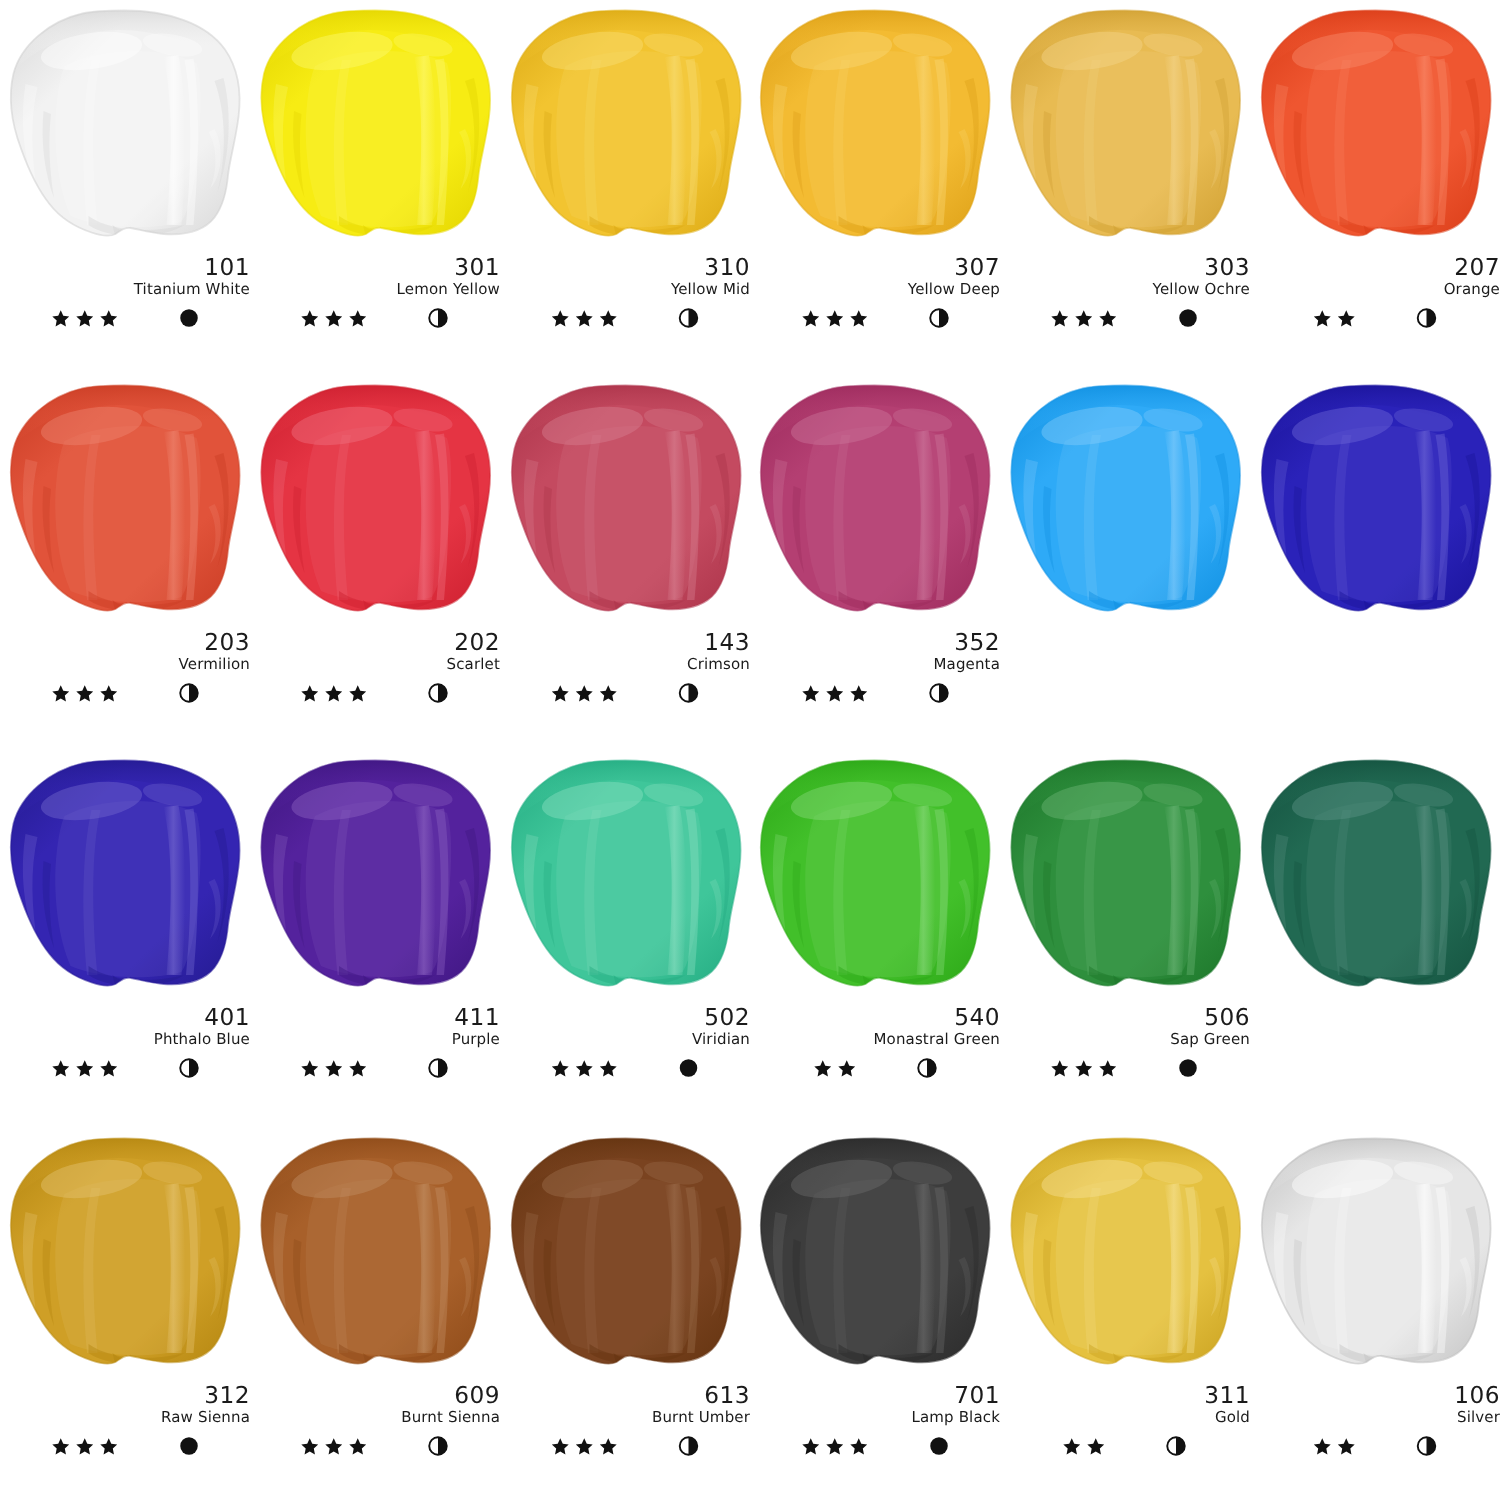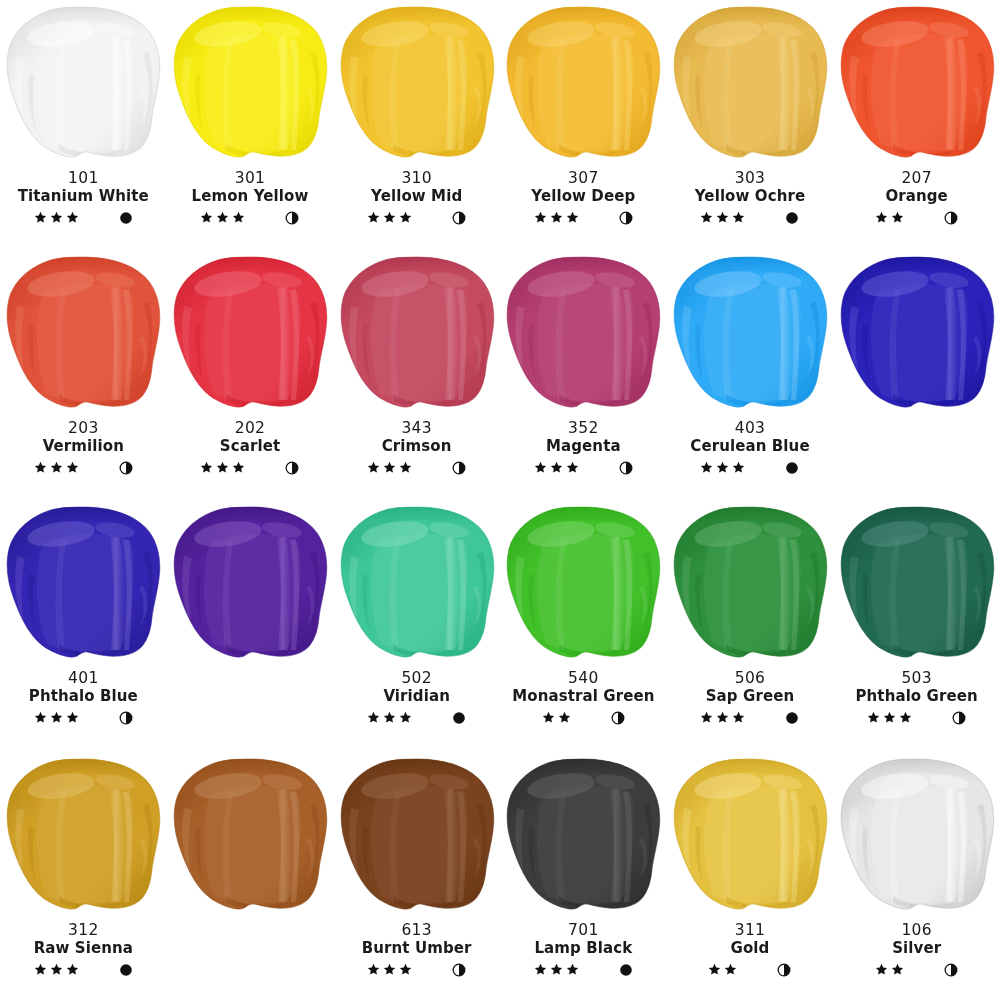--- a/index.html
+++ b/index.html
@@ -46,35 +46,34 @@
     position: relative;
   }
   .blob svg {
     display: block;
     width: 160px;
     height: 158px;
   }
 
   .labels {
     width: 100%;
-    text-align: center;
+    text-align: right;
     color: #1b1b1b;
     line-height: 1.18;
   }
 
   .code {
     font-size: 15.5px;
     letter-spacing: 0.3px;
   }
   .name {
-    font-size: 15px;
+    font-size: 10px;
     letter-spacing: 0.1px;
     margin-top: 1px;
     white-space: nowrap;
-    font-weight: bold;
   }
 
   .marks {
     margin-top: 3px;
     display: flex;
     align-items: center;
     justify-content: center;
     height: 18px;
   }
   .stars {
@@ -697,21 +696,21 @@
               <path d="M56,140 C70,150 96,152 120,146 C104,156 70,156 56,146 Z" fill="#ab3349" opacity="0.45"></path>
               <path d="M72,146 C76,150 80,150 84,147 L84,154 L74,154 Z" fill="#ab3349" opacity="0.5"></path>
               <ellipse cx="58" cy="30" rx="34" ry="12" fill="#d87f90" opacity="0.45" transform="rotate(-8 58 30)"></ellipse>
               <ellipse cx="112" cy="26" rx="20" ry="7" fill="#d87f90" opacity="0.35" transform="rotate(10 112 26)"></ellipse>
             </g>
             <path d="M80,3 C108,3 134,11 147,29 C156,42 158,58 156,74 C154,90 150,103 149,113 C148,124 146,133 140,141 C133,150 120,153 106,152 C96,151 90,149 84,148 C80,147 77,150 74,152 C70,154 64,153 58,151 C46,147 37,141 30,132 C22,122 16,109 11,95 C5,79 2,62 6,45 C11,26 30,10 52,5 C61,3 71,3 80,3 Z" fill="none" stroke="#b13850" stroke-width="1.2" opacity="0.55"></path>
           </svg>
         </div>
     </div>
     <div class="labels">
-      <div class="code">343</div>
+      <div class="code">143</div>
       <div class="name">Crimson</div>
       <div class="marks">
         <div class="stars">
             <svg class="star" viewBox="0 0 24 24">
               <path fill="#111111" d="M12 1.6l3.1 6.7 7.3.9-5.4 5 1.4 7.2L12 17.9 5.6 21.4 7 14.2l-5.4-5 7.3-.9z"></path>
             </svg>
             <svg class="star" viewBox="0 0 24 24">
               <path fill="#111111" d="M12 1.6l3.1 6.7 7.3.9-5.4 5 1.4 7.2L12 17.9 5.6 21.4 7 14.2l-5.4-5 7.3-.9z"></path>
             </svg>
             <svg class="star" viewBox="0 0 24 24">
@@ -836,43 +835,20 @@
               <path d="M136,84 C142,94 142,110 137,122 C146,112 146,92 140,82 Z" fill="#82cbfb" opacity="0.25"></path>
               <path d="M56,140 C70,150 96,152 120,146 C104,156 70,156 56,146 Z" fill="#0f8fe0" opacity="0.45"></path>
               <path d="M72,146 C76,150 80,150 84,147 L84,154 L74,154 Z" fill="#0f8fe0" opacity="0.5"></path>
               <ellipse cx="58" cy="30" rx="34" ry="12" fill="#82cbfb" opacity="0.45" transform="rotate(-8 58 30)"></ellipse>
               <ellipse cx="112" cy="26" rx="20" ry="7" fill="#82cbfb" opacity="0.35" transform="rotate(10 112 26)"></ellipse>
             </g>
             <path d="M80,3 C108,3 134,11 147,29 C156,42 158,58 156,74 C154,90 150,103 149,113 C148,124 146,133 140,141 C133,150 120,153 106,152 C96,151 90,149 84,148 C80,147 77,150 74,152 C70,154 64,153 58,151 C46,147 37,141 30,132 C22,122 16,109 11,95 C5,79 2,62 6,45 C11,26 30,10 52,5 C61,3 71,3 80,3 Z" fill="none" stroke="#1795e6" stroke-width="1.2" opacity="0.55"></path>
           </svg>
         </div>
     </div>
-    <div class="labels">
-      <div class="code">403</div>
-      <div class="name">Cerulean Blue</div>
-      <div class="marks">
-        <div class="stars">
-            <svg class="star" viewBox="0 0 24 24">
-              <path fill="#111111" d="M12 1.6l3.1 6.7 7.3.9-5.4 5 1.4 7.2L12 17.9 5.6 21.4 7 14.2l-5.4-5 7.3-.9z"></path>
-            </svg>
-            <svg class="star" viewBox="0 0 24 24">
-              <path fill="#111111" d="M12 1.6l3.1 6.7 7.3.9-5.4 5 1.4 7.2L12 17.9 5.6 21.4 7 14.2l-5.4-5 7.3-.9z"></path>
-            </svg>
-            <svg class="star" viewBox="0 0 24 24">
-              <path fill="#111111" d="M12 1.6l3.1 6.7 7.3.9-5.4 5 1.4 7.2L12 17.9 5.6 21.4 7 14.2l-5.4-5 7.3-.9z"></path>
-            </svg>
-          </div>
-        <div class="opacity-gap"></div>
-        <div class="opacity-holder">
-            <svg class="opacity" viewBox="0 0 24 24">
-              <circle cx="12" cy="12" r="10" fill="#111111"></circle>
-            </svg>
-          </div>
-      </div>
-    </div>
   </div>
     <div class="cell">
     <div class="blob-wrap">
       <div class="blob">
           <svg viewBox="0 0 160 158">
             <defs>
               <linearGradient id="gB11" x1="0" y1="0" x2="1" y2="1">
                 <stop offset="0%" stop-color="#1a1399"></stop>
                 <stop offset="28%" stop-color="#2a22b9"></stop>
                 <stop offset="72%" stop-color="#2a22b9"></stop>
@@ -1021,20 +997,44 @@
               <path d="M136,84 C142,94 142,110 137,122 C146,112 146,92 140,82 Z" fill="#8b62c1" opacity="0.25"></path>
               <path d="M56,140 C70,150 96,152 120,146 C104,156 70,156 56,146 Z" fill="#3e1680" opacity="0.45"></path>
               <path d="M72,146 C76,150 80,150 84,147 L84,154 L74,154 Z" fill="#3e1680" opacity="0.5"></path>
               <ellipse cx="58" cy="30" rx="34" ry="12" fill="#8b62c1" opacity="0.45" transform="rotate(-8 58 30)"></ellipse>
               <ellipse cx="112" cy="26" rx="20" ry="7" fill="#8b62c1" opacity="0.35" transform="rotate(10 112 26)"></ellipse>
             </g>
             <path d="M80,3 C108,3 134,11 147,29 C156,42 158,58 156,74 C154,90 150,103 149,113 C148,124 146,133 140,141 C133,150 120,153 106,152 C96,151 90,149 84,148 C80,147 77,150 74,152 C70,154 64,153 58,151 C46,147 37,141 30,132 C22,122 16,109 11,95 C5,79 2,62 6,45 C11,26 30,10 52,5 C61,3 71,3 80,3 Z" fill="none" stroke="#461a8a" stroke-width="1.2" opacity="0.55"></path>
           </svg>
         </div>
     </div>
+    <div class="labels">
+      <div class="code">411</div>
+      <div class="name">Purple</div>
+      <div class="marks">
+        <div class="stars">
+            <svg class="star" viewBox="0 0 24 24">
+              <path fill="#111111" d="M12 1.6l3.1 6.7 7.3.9-5.4 5 1.4 7.2L12 17.9 5.6 21.4 7 14.2l-5.4-5 7.3-.9z"></path>
+            </svg>
+            <svg class="star" viewBox="0 0 24 24">
+              <path fill="#111111" d="M12 1.6l3.1 6.7 7.3.9-5.4 5 1.4 7.2L12 17.9 5.6 21.4 7 14.2l-5.4-5 7.3-.9z"></path>
+            </svg>
+            <svg class="star" viewBox="0 0 24 24">
+              <path fill="#111111" d="M12 1.6l3.1 6.7 7.3.9-5.4 5 1.4 7.2L12 17.9 5.6 21.4 7 14.2l-5.4-5 7.3-.9z"></path>
+            </svg>
+          </div>
+        <div class="opacity-gap"></div>
+        <div class="opacity-holder">
+            <svg class="opacity" viewBox="0 0 24 24">
+              <circle cx="12" cy="12" r="10" fill="#ffffff" stroke="#111111" stroke-width="2.2"></circle>
+              <path d="M12 2 A10 10 0 0 1 12 22 Z" fill="#111111"></path>
+            </svg>
+          </div>
+      </div>
+    </div>
   </div>
     <div class="cell">
     <div class="blob-wrap">
       <div class="blob">
           <svg viewBox="0 0 160 158">
             <defs>
               <linearGradient id="gB14" x1="0" y1="0" x2="1" y2="1">
                 <stop offset="0%" stop-color="#23ab81"></stop>
                 <stop offset="28%" stop-color="#3fc69a"></stop>
                 <stop offset="72%" stop-color="#3fc69a"></stop>
@@ -1272,44 +1272,20 @@
               <path d="M136,84 C142,94 142,110 137,122 C146,112 146,92 140,82 Z" fill="#5c9384" opacity="0.25"></path>
               <path d="M56,140 C70,150 96,152 120,146 C104,156 70,156 56,146 Z" fill="#14523f" opacity="0.45"></path>
               <path d="M72,146 C76,150 80,150 84,147 L84,154 L74,154 Z" fill="#14523f" opacity="0.5"></path>
               <ellipse cx="58" cy="30" rx="34" ry="12" fill="#5c9384" opacity="0.45" transform="rotate(-8 58 30)"></ellipse>
               <ellipse cx="112" cy="26" rx="20" ry="7" fill="#5c9384" opacity="0.35" transform="rotate(10 112 26)"></ellipse>
             </g>
             <path d="M80,3 C108,3 134,11 147,29 C156,42 158,58 156,74 C154,90 150,103 149,113 C148,124 146,133 140,141 C133,150 120,153 106,152 C96,151 90,149 84,148 C80,147 77,150 74,152 C70,154 64,153 58,151 C46,147 37,141 30,132 C22,122 16,109 11,95 C5,79 2,62 6,45 C11,26 30,10 52,5 C61,3 71,3 80,3 Z" fill="none" stroke="#185a46" stroke-width="1.2" opacity="0.55"></path>
           </svg>
         </div>
     </div>
-    <div class="labels">
-      <div class="code">503</div>
-      <div class="name">Phthalo Green</div>
-      <div class="marks">
-        <div class="stars">
-            <svg class="star" viewBox="0 0 24 24">
-              <path fill="#111111" d="M12 1.6l3.1 6.7 7.3.9-5.4 5 1.4 7.2L12 17.9 5.6 21.4 7 14.2l-5.4-5 7.3-.9z"></path>
-            </svg>
-            <svg class="star" viewBox="0 0 24 24">
-              <path fill="#111111" d="M12 1.6l3.1 6.7 7.3.9-5.4 5 1.4 7.2L12 17.9 5.6 21.4 7 14.2l-5.4-5 7.3-.9z"></path>
-            </svg>
-            <svg class="star" viewBox="0 0 24 24">
-              <path fill="#111111" d="M12 1.6l3.1 6.7 7.3.9-5.4 5 1.4 7.2L12 17.9 5.6 21.4 7 14.2l-5.4-5 7.3-.9z"></path>
-            </svg>
-          </div>
-        <div class="opacity-gap"></div>
-        <div class="opacity-holder">
-            <svg class="opacity" viewBox="0 0 24 24">
-              <circle cx="12" cy="12" r="10" fill="#ffffff" stroke="#111111" stroke-width="2.2"></circle>
-              <path d="M12 2 A10 10 0 0 1 12 22 Z" fill="#111111"></path>
-            </svg>
-          </div>
-      </div>
-    </div>
   </div>
     <div class="cell">
     <div class="blob-wrap">
       <div class="blob">
           <svg viewBox="0 0 160 158">
             <defs>
               <linearGradient id="gB18" x1="0" y1="0" x2="1" y2="1">
                 <stop offset="0%" stop-color="#b3850f"></stop>
                 <stop offset="28%" stop-color="#cf9f26"></stop>
                 <stop offset="72%" stop-color="#cf9f26"></stop>
@@ -1411,20 +1387,44 @@
               <path d="M136,84 C142,94 142,110 137,122 C146,112 146,92 140,82 Z" fill="#c28f63" opacity="0.25"></path>
               <path d="M56,140 C70,150 96,152 120,146 C104,156 70,156 56,146 Z" fill="#8d4a18" opacity="0.45"></path>
               <path d="M72,146 C76,150 80,150 84,147 L84,154 L74,154 Z" fill="#8d4a18" opacity="0.5"></path>
               <ellipse cx="58" cy="30" rx="34" ry="12" fill="#c28f63" opacity="0.45" transform="rotate(-8 58 30)"></ellipse>
               <ellipse cx="112" cy="26" rx="20" ry="7" fill="#c28f63" opacity="0.35" transform="rotate(10 112 26)"></ellipse>
             </g>
             <path d="M80,3 C108,3 134,11 147,29 C156,42 158,58 156,74 C154,90 150,103 149,113 C148,124 146,133 140,141 C133,150 120,153 106,152 C96,151 90,149 84,148 C80,147 77,150 74,152 C70,154 64,153 58,151 C46,147 37,141 30,132 C22,122 16,109 11,95 C5,79 2,62 6,45 C11,26 30,10 52,5 C61,3 71,3 80,3 Z" fill="none" stroke="#94501c" stroke-width="1.2" opacity="0.55"></path>
           </svg>
         </div>
     </div>
+    <div class="labels">
+      <div class="code">609</div>
+      <div class="name">Burnt Sienna</div>
+      <div class="marks">
+        <div class="stars">
+            <svg class="star" viewBox="0 0 24 24">
+              <path fill="#111111" d="M12 1.6l3.1 6.7 7.3.9-5.4 5 1.4 7.2L12 17.9 5.6 21.4 7 14.2l-5.4-5 7.3-.9z"></path>
+            </svg>
+            <svg class="star" viewBox="0 0 24 24">
+              <path fill="#111111" d="M12 1.6l3.1 6.7 7.3.9-5.4 5 1.4 7.2L12 17.9 5.6 21.4 7 14.2l-5.4-5 7.3-.9z"></path>
+            </svg>
+            <svg class="star" viewBox="0 0 24 24">
+              <path fill="#111111" d="M12 1.6l3.1 6.7 7.3.9-5.4 5 1.4 7.2L12 17.9 5.6 21.4 7 14.2l-5.4-5 7.3-.9z"></path>
+            </svg>
+          </div>
+        <div class="opacity-gap"></div>
+        <div class="opacity-holder">
+            <svg class="opacity" viewBox="0 0 24 24">
+              <circle cx="12" cy="12" r="10" fill="#ffffff" stroke="#111111" stroke-width="2.2"></circle>
+              <path d="M12 2 A10 10 0 0 1 12 22 Z" fill="#111111"></path>
+            </svg>
+          </div>
+      </div>
+    </div>
   </div>
     <div class="cell">
     <div class="blob-wrap">
       <div class="blob">
           <svg viewBox="0 0 160 158">
             <defs>
               <linearGradient id="gB20" x1="0" y1="0" x2="1" y2="1">
                 <stop offset="0%" stop-color="#63330f"></stop>
                 <stop offset="28%" stop-color="#7a4320"></stop>
                 <stop offset="72%" stop-color="#7a4320"></stop>

